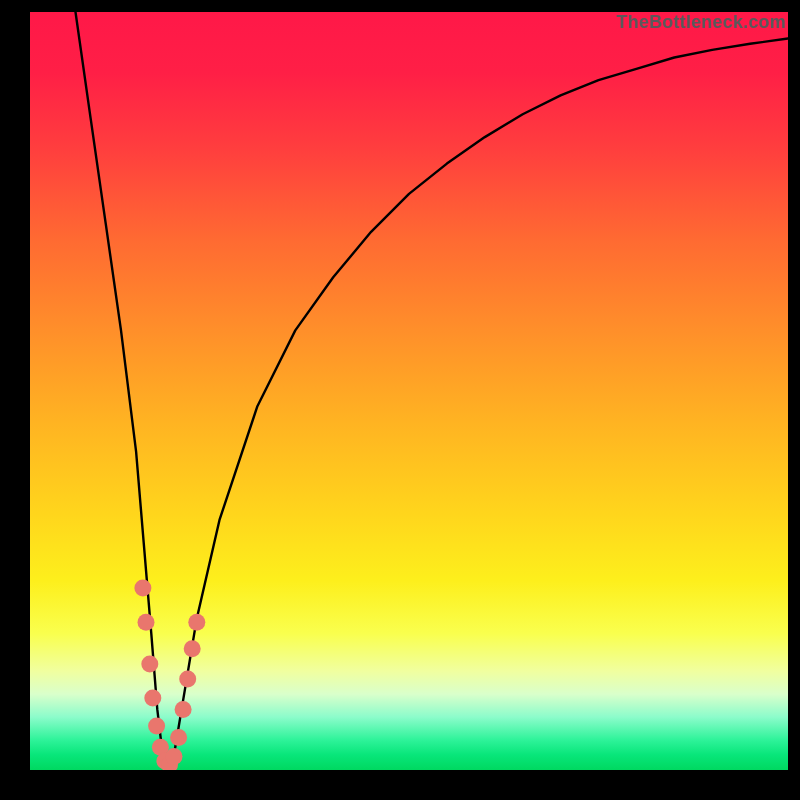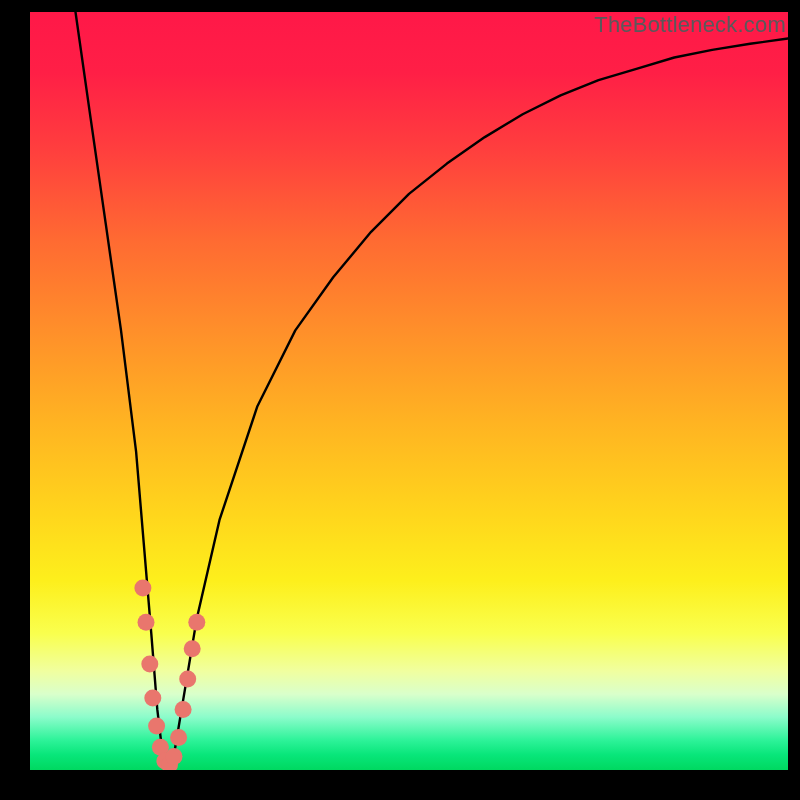--- a/index.html
+++ b/index.html
@@ -15,21 +15,21 @@
       #ffd51c 66%,
       #fdef1c 75%,
       #f9ff4e 82%,
       #f0ffa0 87%,
       #d9ffcb 90%,
       #8cfccb 93%,
       #2ff39a 96%,
       #08e67a 98%,
       #00d860 100%)}
   svg.curve{position:absolute;inset:0}
-  .watermark{position:absolute;top:12px;right:14px;color:#59595b;font-size:22px;font-weight:400;letter-spacing:.2px}
+  .watermark{position:absolute;top:12px;right:14px;color:#59595b;font-size:18px;font-weight:700;letter-spacing:.2px}
 </style>
 </head>
 <body>
 
 <div class="frame">
   <div class="plot">
     <div class="grad"></div>
 
     <svg class="curve" viewBox="0 0 758 758" preserveAspectRatio="none">
       <g>

